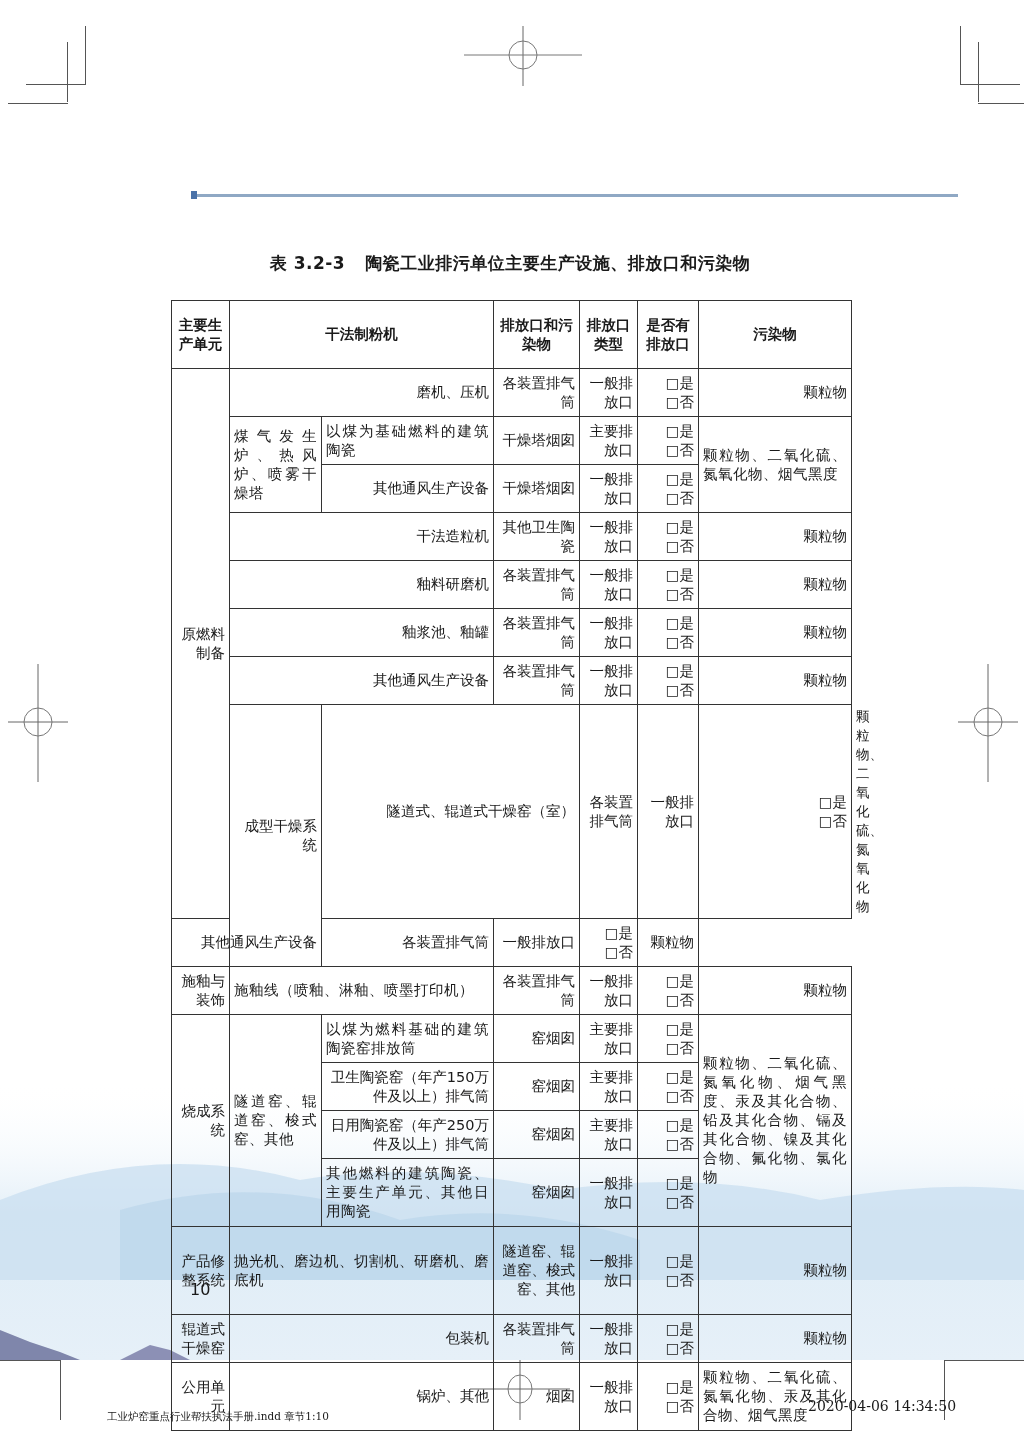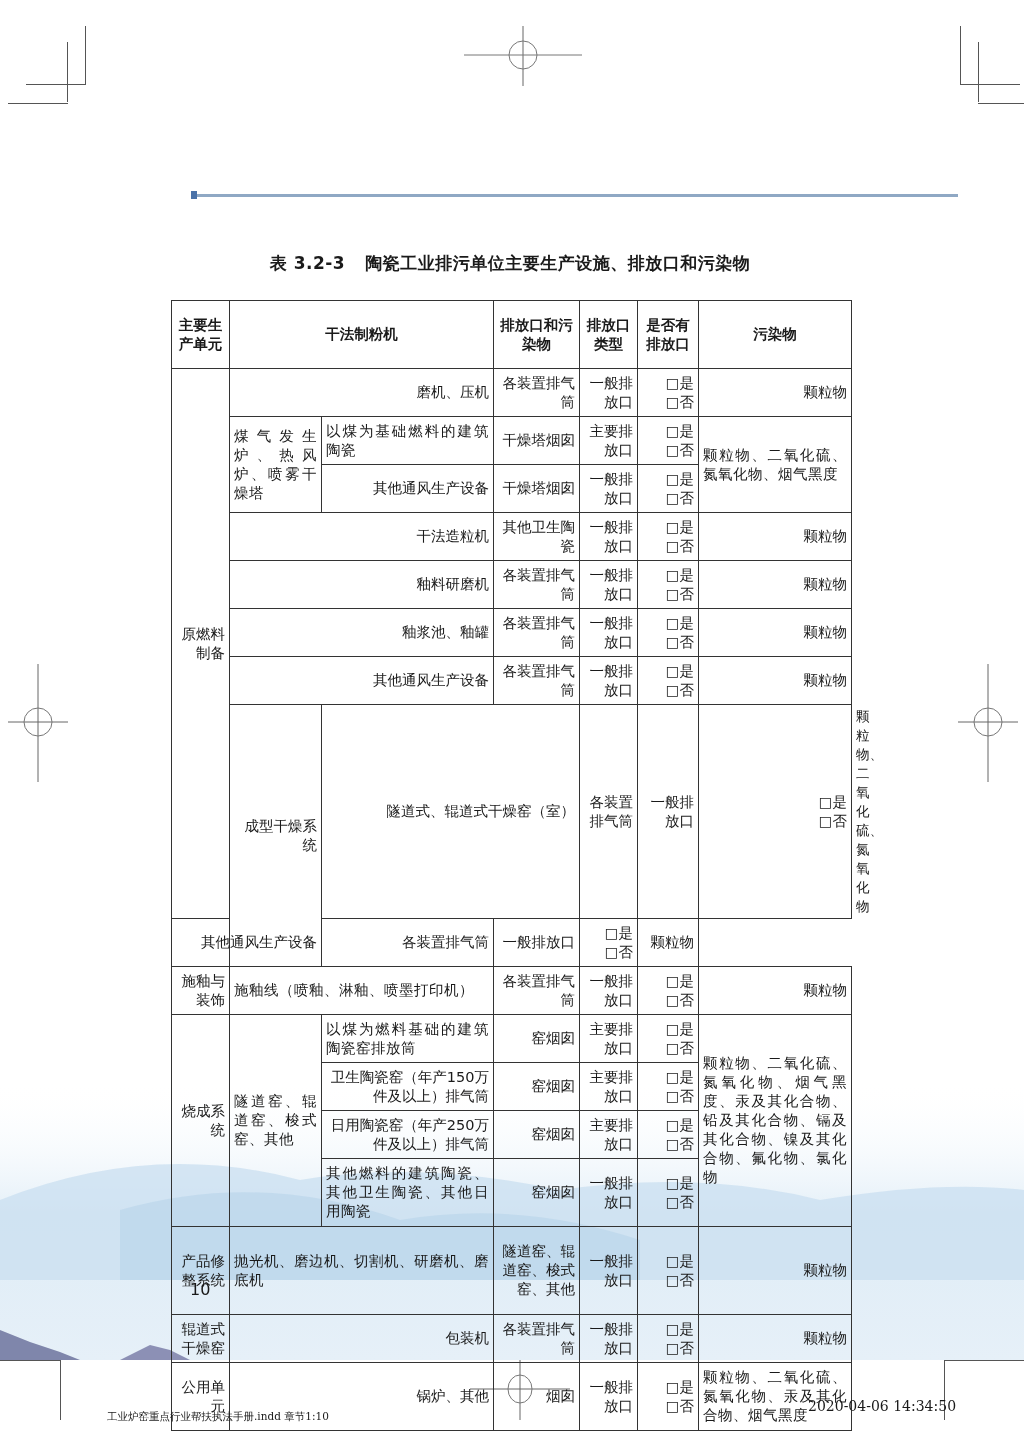--- a/index.html
+++ b/index.html
@@ -234,21 +234,21 @@
   <tr style="height:48px">
     <td class="l">日用陶瓷窑（年产250万件及以上）排气筒</td>
     <td class="c">窑烟囱</td>
     <td class="c">主要排放口</td>
     <td class="c">
           <span class="cb">□是</span>
           <span class="cb">□否</span>
         </td>
   </tr>
   <tr style="height:68px">
-    <td class="j">其他燃料的建筑陶瓷、其他卫生陶瓷、其他日用陶瓷</td>
+    <td class="j">其他燃料的建筑陶瓷、主要生产单元、其他日用陶瓷</td>
     <td class="c">窑烟囱</td>
     <td class="c">一般排放口</td>
     <td class="c">
           <span class="cb">□是</span>
           <span class="cb">□否</span>
         </td>
   </tr>
 
   <tr style="height:88px">
     <td class="c">产品修整系统</td>

